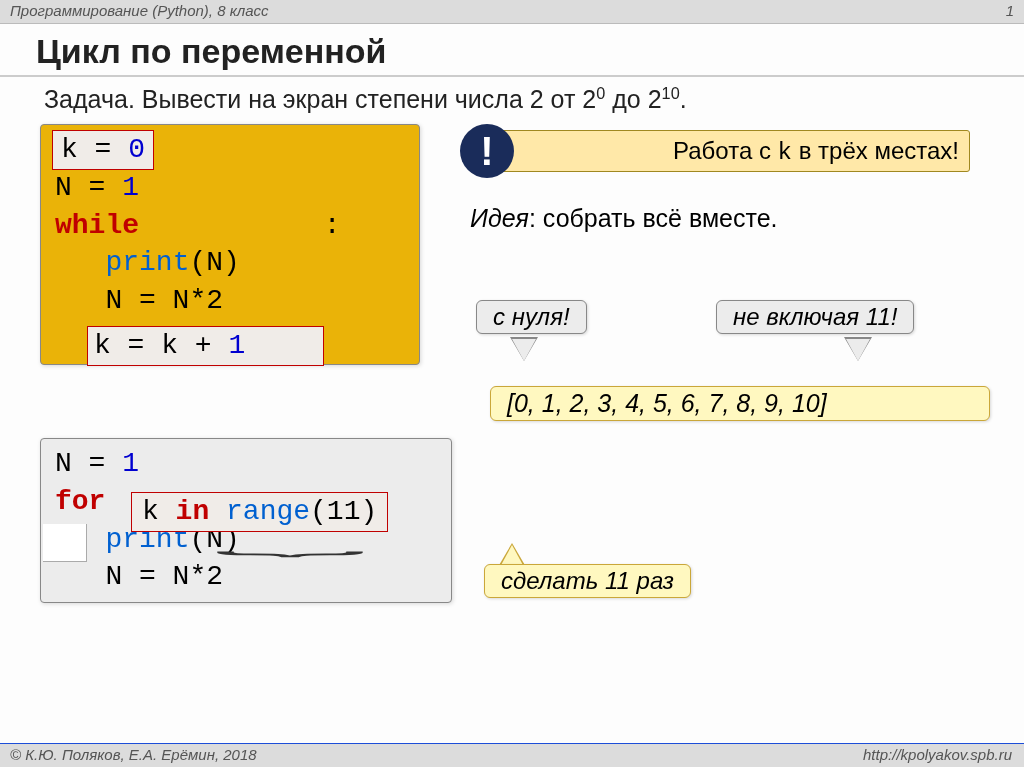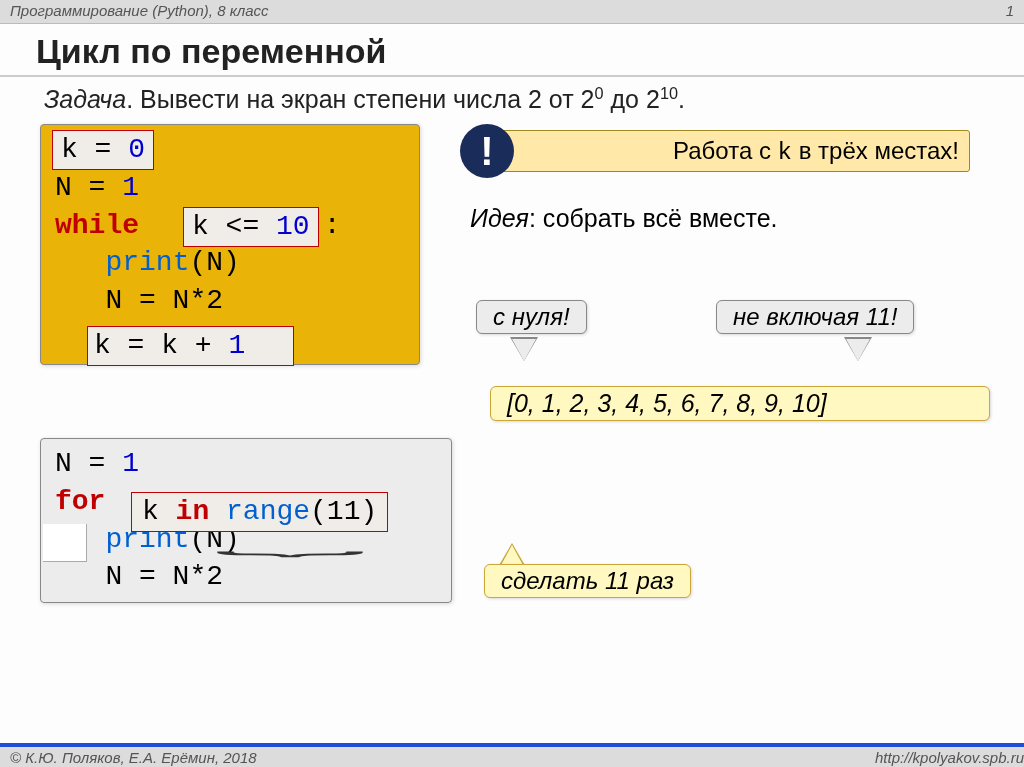--- a/index.html
+++ b/index.html
@@ -30,21 +30,21 @@
   .title-underline {
     margin: 0 0 8px 0;
     height: 2px;
     background: #ccc;
   }
   .task {
     margin: 4px 16px 10px 44px;
     font-size: 25px;
     color: #222;
   }
-  .task-label { font-style: italic; }
+  .task-label { }
   sup { font-size: 0.65em; vertical-align: super; line-height: 0; }
   .content { position: relative; height: 600px; }
 
   
   .code-block {
     position: absolute;
     background: #ffffb0;
     border: 1.5px solid #888;
     border-radius: 4px;
     padding: 6px 12px 6px 14px;
@@ -70,21 +70,21 @@
     background: #f0ece8;
     border: 1.5px solid #c00000;
     font-family: "Courier New", monospace;
     font-size: 28px;
     padding: 0 8px;
     line-height: 1.35;
     white-space: pre;
   }
   .hl1 { left: 52px; top: 6px; text-align: center; }
   .hl2 { left: 183px; top: 83px; }
-  .hl3 { left: 87px; top: 202px; width: 207px; padding: 0 6px; }
+  .hl3 { left: 87px; top: 202px; width: 237px; padding: 0 6px; }
   .hl4 { left: 131px; top: 368px; padding: 0 10px; }
 
   
   .bang-badge {
     position: absolute;
     left: 460px; top: 0px;
     width: 54px; height: 54px;
     background: #1a2c5a;
     border-radius: 50%;
     color: #fff;
@@ -183,27 +183,27 @@
     background: #fff;
     border-right: 1px solid #aaa;
     border-bottom: 1px solid #aaa;
   }
 
   .footer-bar {
     position: absolute;
     left: 0; right: 0; bottom: 0;
     height: 24px;
     background: #dcdcdc;
-    padding: 2px 0 0 10px;
+    padding: 2px 12px 0 10px;
     display: flex;
     justify-content: space-between;
     font-style: italic;
     font-size: 15px;
     color: #555;
-    border-top: 4px solid #1d4ed8;
+    border-top: 1px solid #1d4ed8;
   }
 </style>
 </head>
 <body>
 
 <div class="header-bar">
   <span>Программирование (Python), 8 класс</span>
   <span>1</span>
 </div>
 
@@ -217,21 +217,20 @@
 <div class="content">
 
   <div class="code-block block1"><span class="kw-assign">      </span>
 <span class="kw-name">N = </span><span class="kw-num">1</span>
 <span class="kw-if">while </span><span>         </span><span> :</span>
 <span>   </span><span class="kw-print">print</span><span>(N)</span>
 <span>   N = N*2</span>
 <span>   </span>          </div>
 
   <div class="hl-box hl1"><span class="kw-name">k = </span><span class="kw-num">0</span></div>
-  <div class="hl-box hl2"><span>k &lt;= </span><span class="kw-num">10</span></div>
   <div class="hl-box hl3"><span>k = k + </span><span class="kw-num">1</span></div>
 
   <div class="code-block block2"><span class="kw-name">N = </span><span class="kw-num">1</span>
 <span class="kw-if">for</span><span>              </span><span>:</span>
 <span>   </span><span class="kw-print">print</span><span>(N)</span>
 <span>   N = N*2</span></div>
 
   <div class="white-patch"></div>
 
   <div class="hl-box hl4"><span>k </span><span class="kw-in">in</span><span> </span><span class="kw-range">range</span><span>(11)</span></div>

